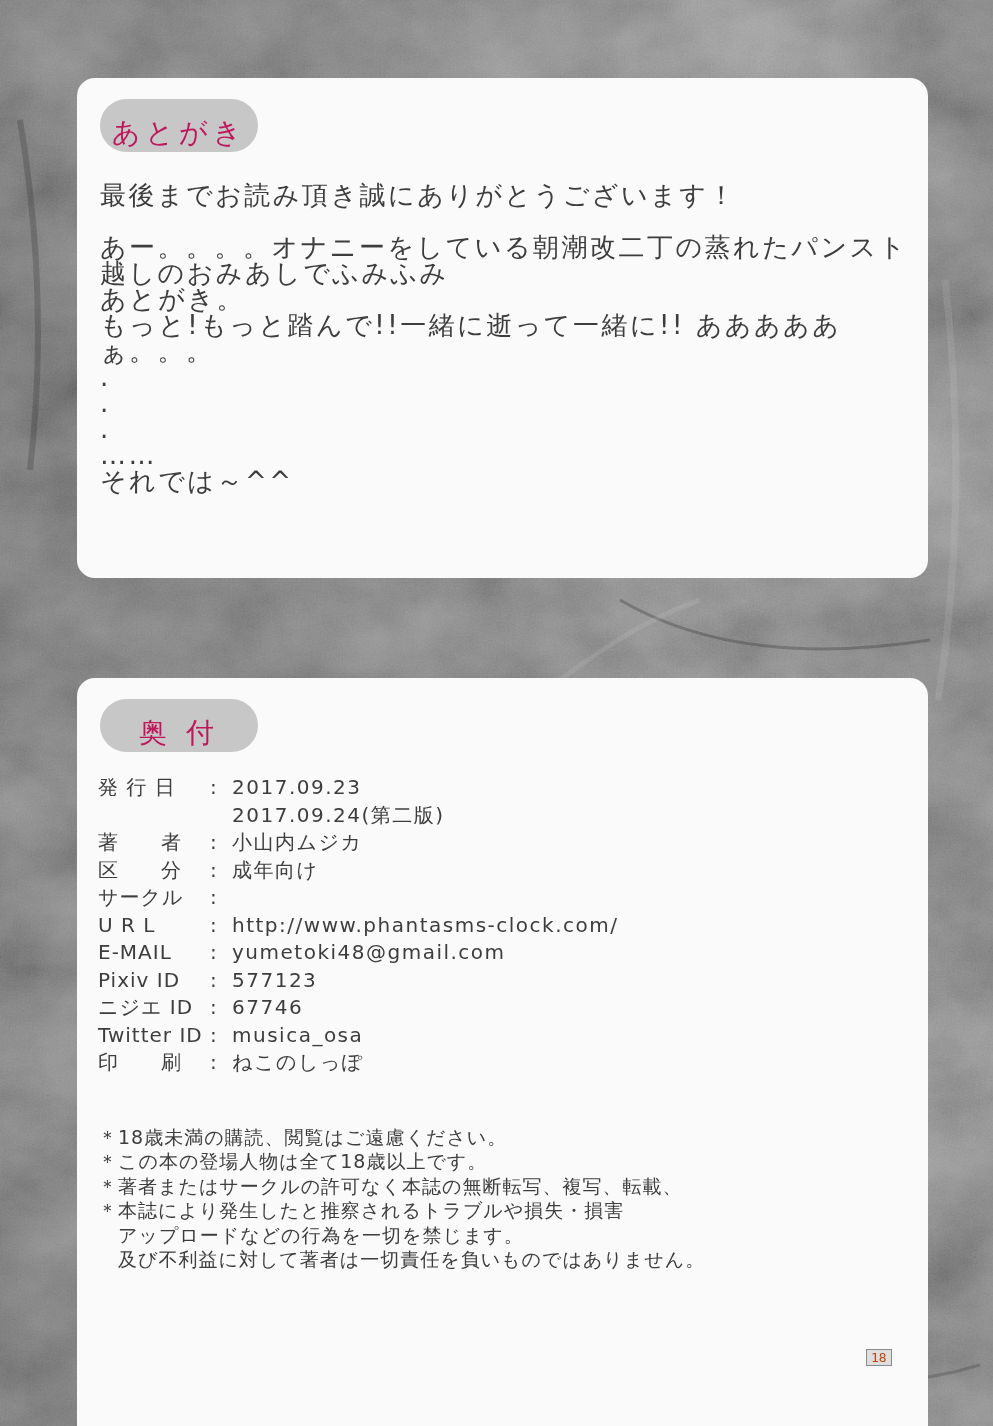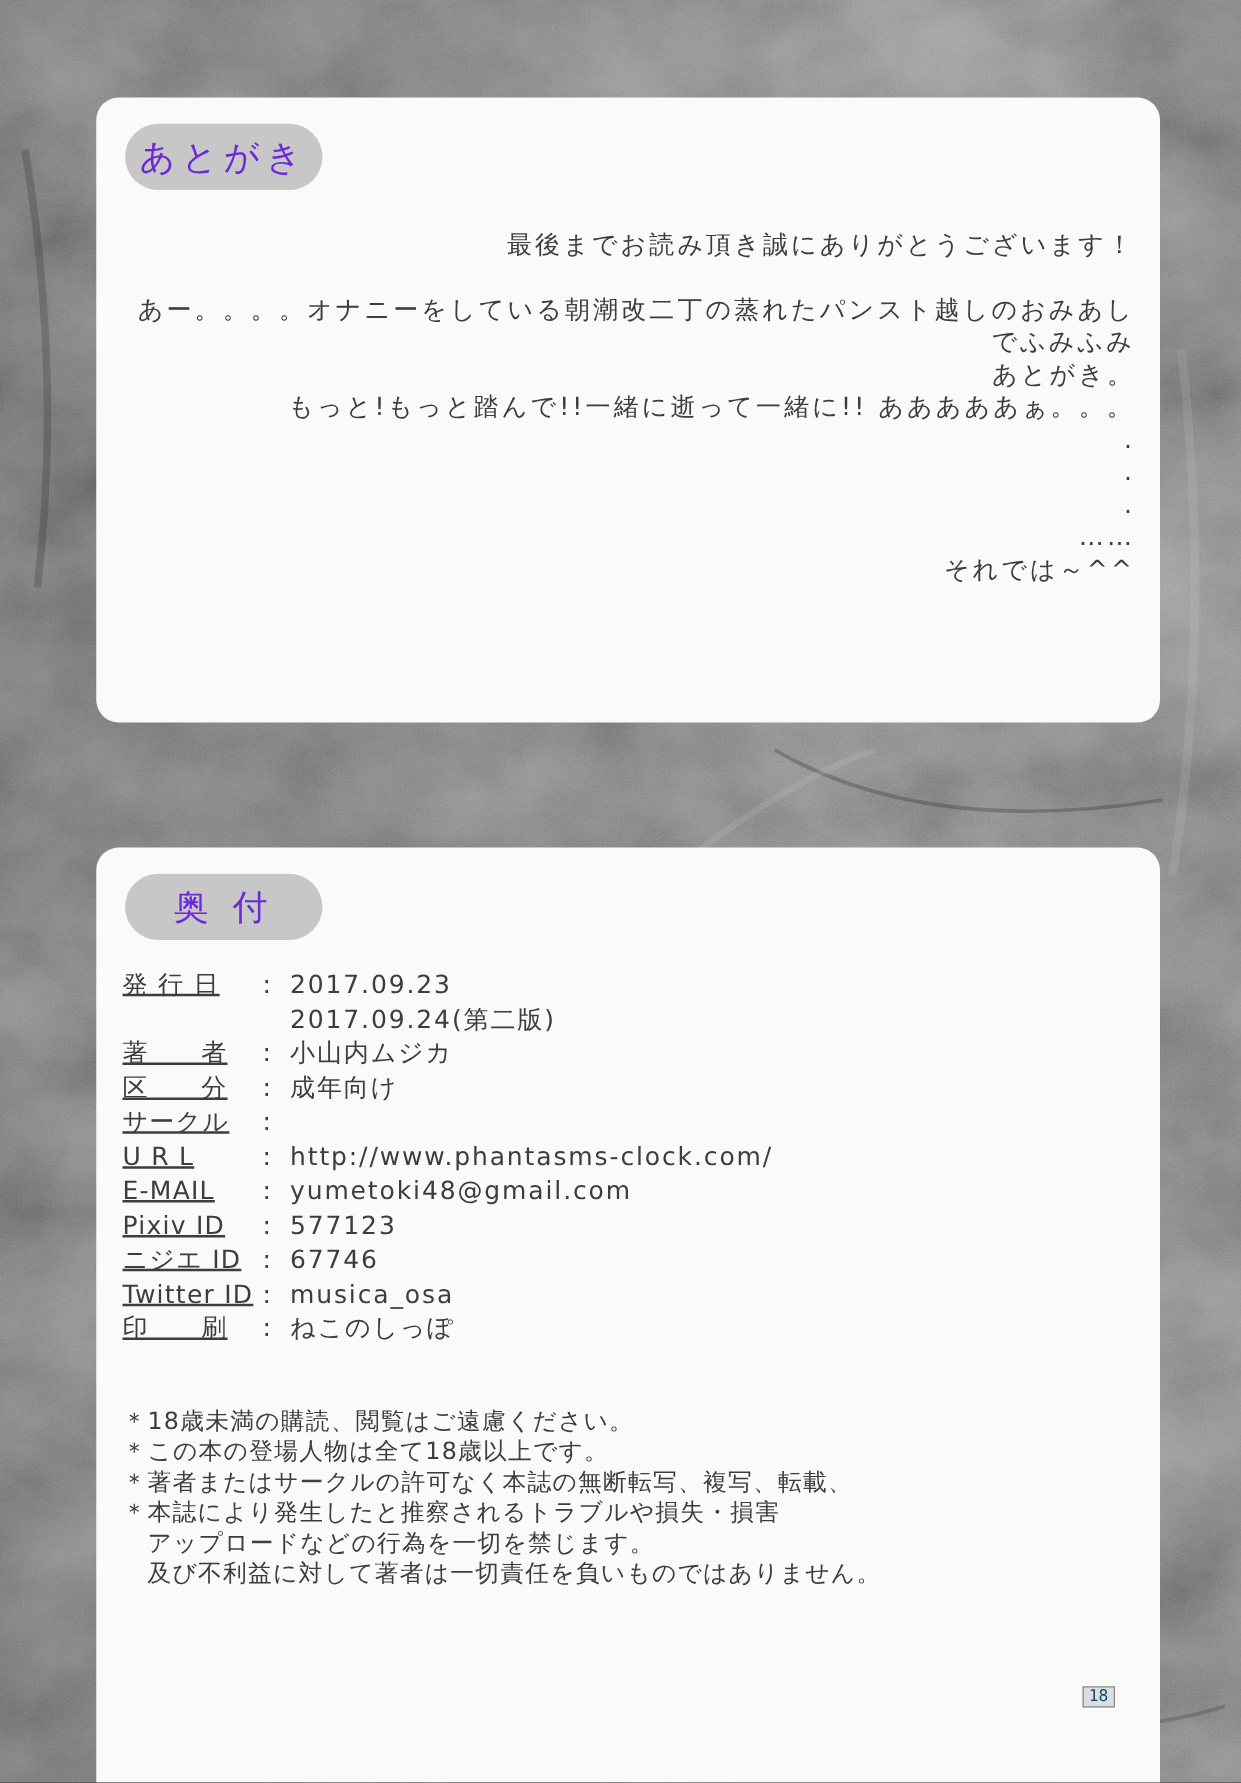--- a/index.html
+++ b/index.html
@@ -26,39 +26,39 @@
   .panel {
     position:absolute; left:77px; width:851px;
     background:#fafafa; border-radius:18px;
     z-index:2; color:#3d3d3d; box-sizing:border-box;
   }
   .panel-afterword { top:78px;  height:500px; }
   .panel-colophon  { top:678px; height:856px; }
   .pill {
     background:#c7c7c7; border-radius:28px;
     width:158px; height:53px; margin:21px 0 0 23px;
-    display:flex; align-items:center; justify-content:center;
-    font-size:28px; letter-spacing:5px; color:#6d28d9;
+    display:flex; align-items:flex-end; justify-content:center;
+    font-size:28px; letter-spacing:5px; color:#be185d;
   }
   .afterword-text {
     margin:30px 20px 0 23px;
-    font-size:20px; line-height:26px; letter-spacing:2.5px;text-align:right;
+    font-size:26px; line-height:26px; letter-spacing:2.5px;
   }
   .t-line { min-height:26px; white-space:pre-wrap; }
   .colophon-rows { margin:22px 0 0 21px; font-size:20px; }
   .c-row { display:flex; line-height:27.5px; }
-  .c-label { width:112px; white-space:pre; letter-spacing:1px;text-decoration:underline; }
+  .c-label { width:112px; white-space:pre; letter-spacing:1px; }
   .c-colon { width:22px; text-align:left; }
   .c-value { letter-spacing:1.5px; white-space:pre; }
   .colophon-notes { margin:48px 24px 0 21px; font-size:19px; line-height:24.5px; letter-spacing:1px; }
   .n-line { min-height:24.5px; white-space:pre-wrap; }
   .page-number {
     position:absolute; left:866px; top:1349px; z-index:3;
     background:#dedede; border:1px solid #8a8a8a;
-    color:#0c4a6e; font-size:13px; line-height:15px;
+    color:#c2410c; font-size:13px; line-height:15px;
     padding:0 4px; font-family:"DejaVu Sans Mono", monospace;
   }
 </style>
 </head>
 <body>
 
 <div class="page">
 
   <svg class="texture" width="993" height="1426" xmlns="http://www.w3.org/2000/svg" aria-hidden="true">
     <defs>

